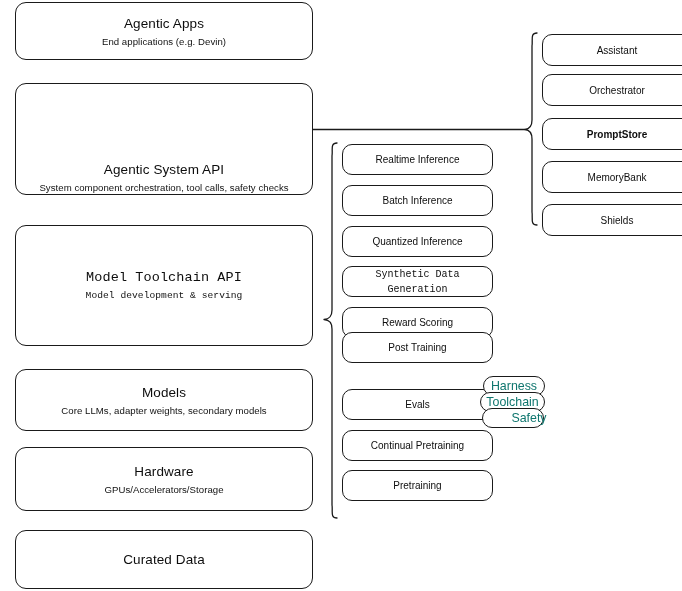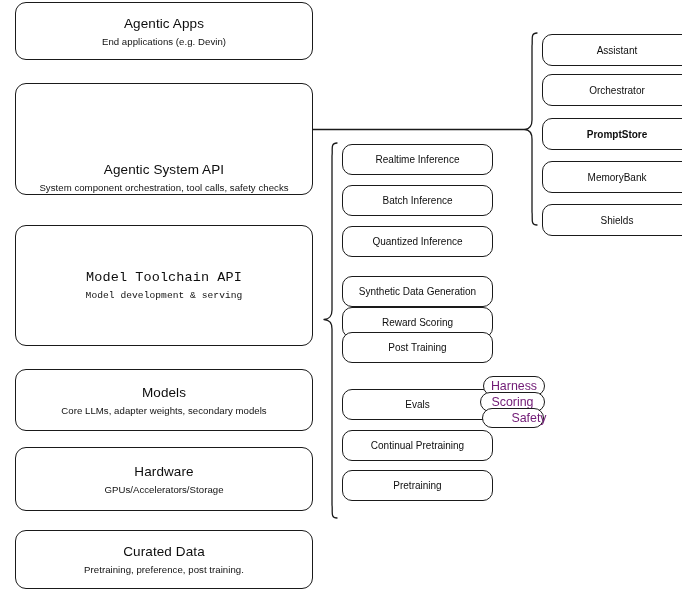--- a/index.html
+++ b/index.html
@@ -67,21 +67,21 @@
     position: absolute;
     box-sizing: border-box;
     background: #ffffff;
     border: 1.3px solid #1a1a1a;
     border-radius: 999px;
     display: flex;
     align-items: center;
     justify-content: center;
     font-size: 12.4px;
     line-height: 14px;
-    color: #701a75;
+    color: #0f766e;
     text-align: center;
   }
 
   
   .connector {
     position: absolute;
     left: 0; top: 0;
     width: 682px;
     height: 591px;
     pointer-events: none;
@@ -140,33 +140,32 @@
     <div class="layer-sub">GPUs/Accelerators/Storage</div>
   </div>
 
   <div class="box layer" style="left:3px; top:369px; width:298px; height:62px;">
     <div class="layer-title">Models</div>
     <div class="layer-sub">Core LLMs, adapter weights, secondary models</div>
   </div>
 
   <div class="box layer" style="left:3px; top:530px; width:298px; height:59px;">
     <div class="layer-title">Curated Data</div>
-    <div class="layer-sub">Pretraining, preference, post training.</div>
   </div>
 
   <div class="box chip" style="left:330px; top:144px; width:151px; height:31px;">
     <span>Realtime Inference</span>
   </div>
   <div class="box chip" style="left:330px; top:185px; width:151px; height:31px;">
     <span>Batch Inference</span>
   </div>
   <div class="box chip" style="left:330px; top:226px; width:151px; height:31px;">
     <span>Quantized Inference</span>
   </div>
-  <div class="box chip" style="left:330px; top:276px; width:151px; height:31px;">
+  <div class="box chip" style="left:330px; top:266px; width:151px; height:31px;font-family:Liberation Mono, monospace;">
     <span>Synthetic Data Generation</span>
   </div>
   <div class="box chip" style="left:330px; top:307px; width:151px; height:31px;">
     <span>Reward Scoring</span>
   </div>
   <div class="box chip" style="left:330px; top:332px; width:151px; height:31px;">
     <span>Post Training</span>
   </div>
   <div class="box chip" style="left:330px; top:389px; width:151px; height:31px;">
     <span>Evals</span>
@@ -175,21 +174,21 @@
     <span>Continual Pretraining</span>
   </div>
   <div class="box chip" style="left:330px; top:470px; width:151px; height:31px;">
     <span>Pretraining</span>
   </div>
 
   <div class="pill" style="left:471px; top:376px; width:62px; height:20px; z-index:5;">
     <span>Harness</span>
   </div>
   <div class="pill" style="left:468px; top:392px; width:65px; height:20px; z-index:6;">
-    <span>Scoring</span>
+    <span>Toolchain</span>
   </div>
   <div class="pill" style="left:470px; top:408px; width:62px; height:20px; z-index:7;padding-left:32px;">
     <span>Safety</span>
   </div>
 
   <div class="box chip" style="left:530px; top:34px; width:150px; height:32px;">
     <span>Assistant</span>
   </div>
   <div class="box chip" style="left:530px; top:74px; width:150px; height:32px;">
     <span>Orchestrator</span>

